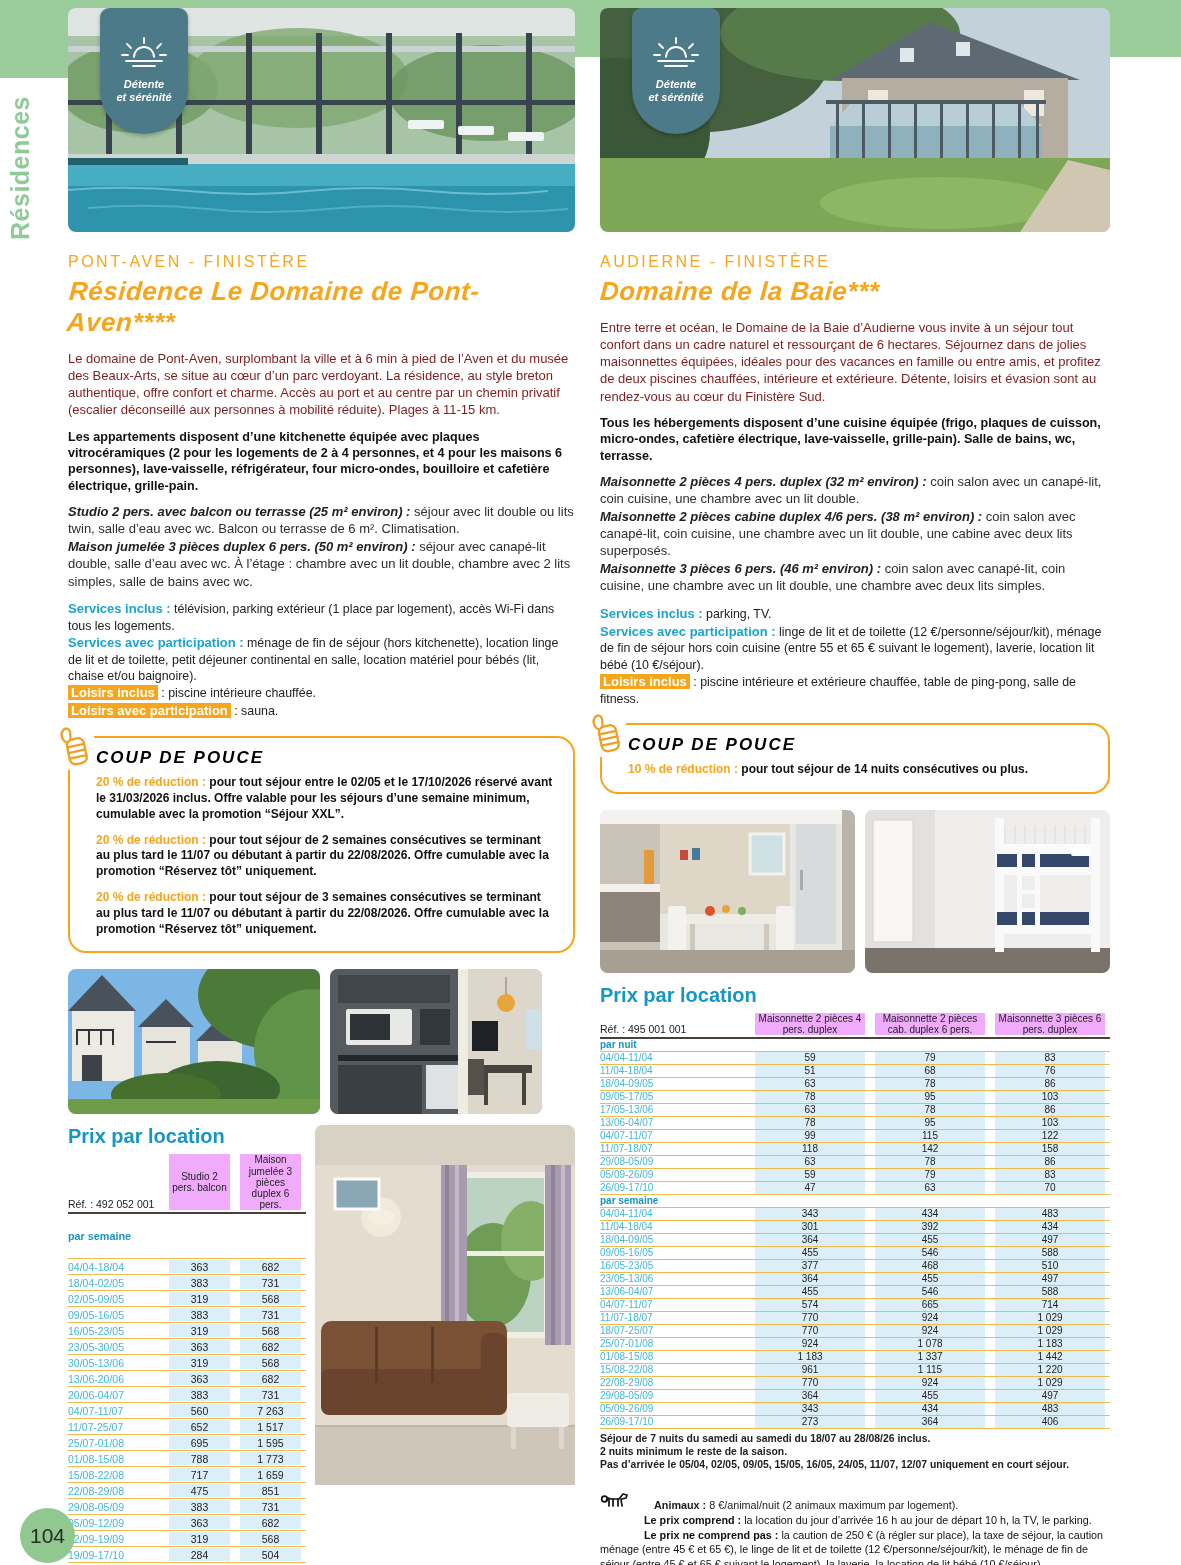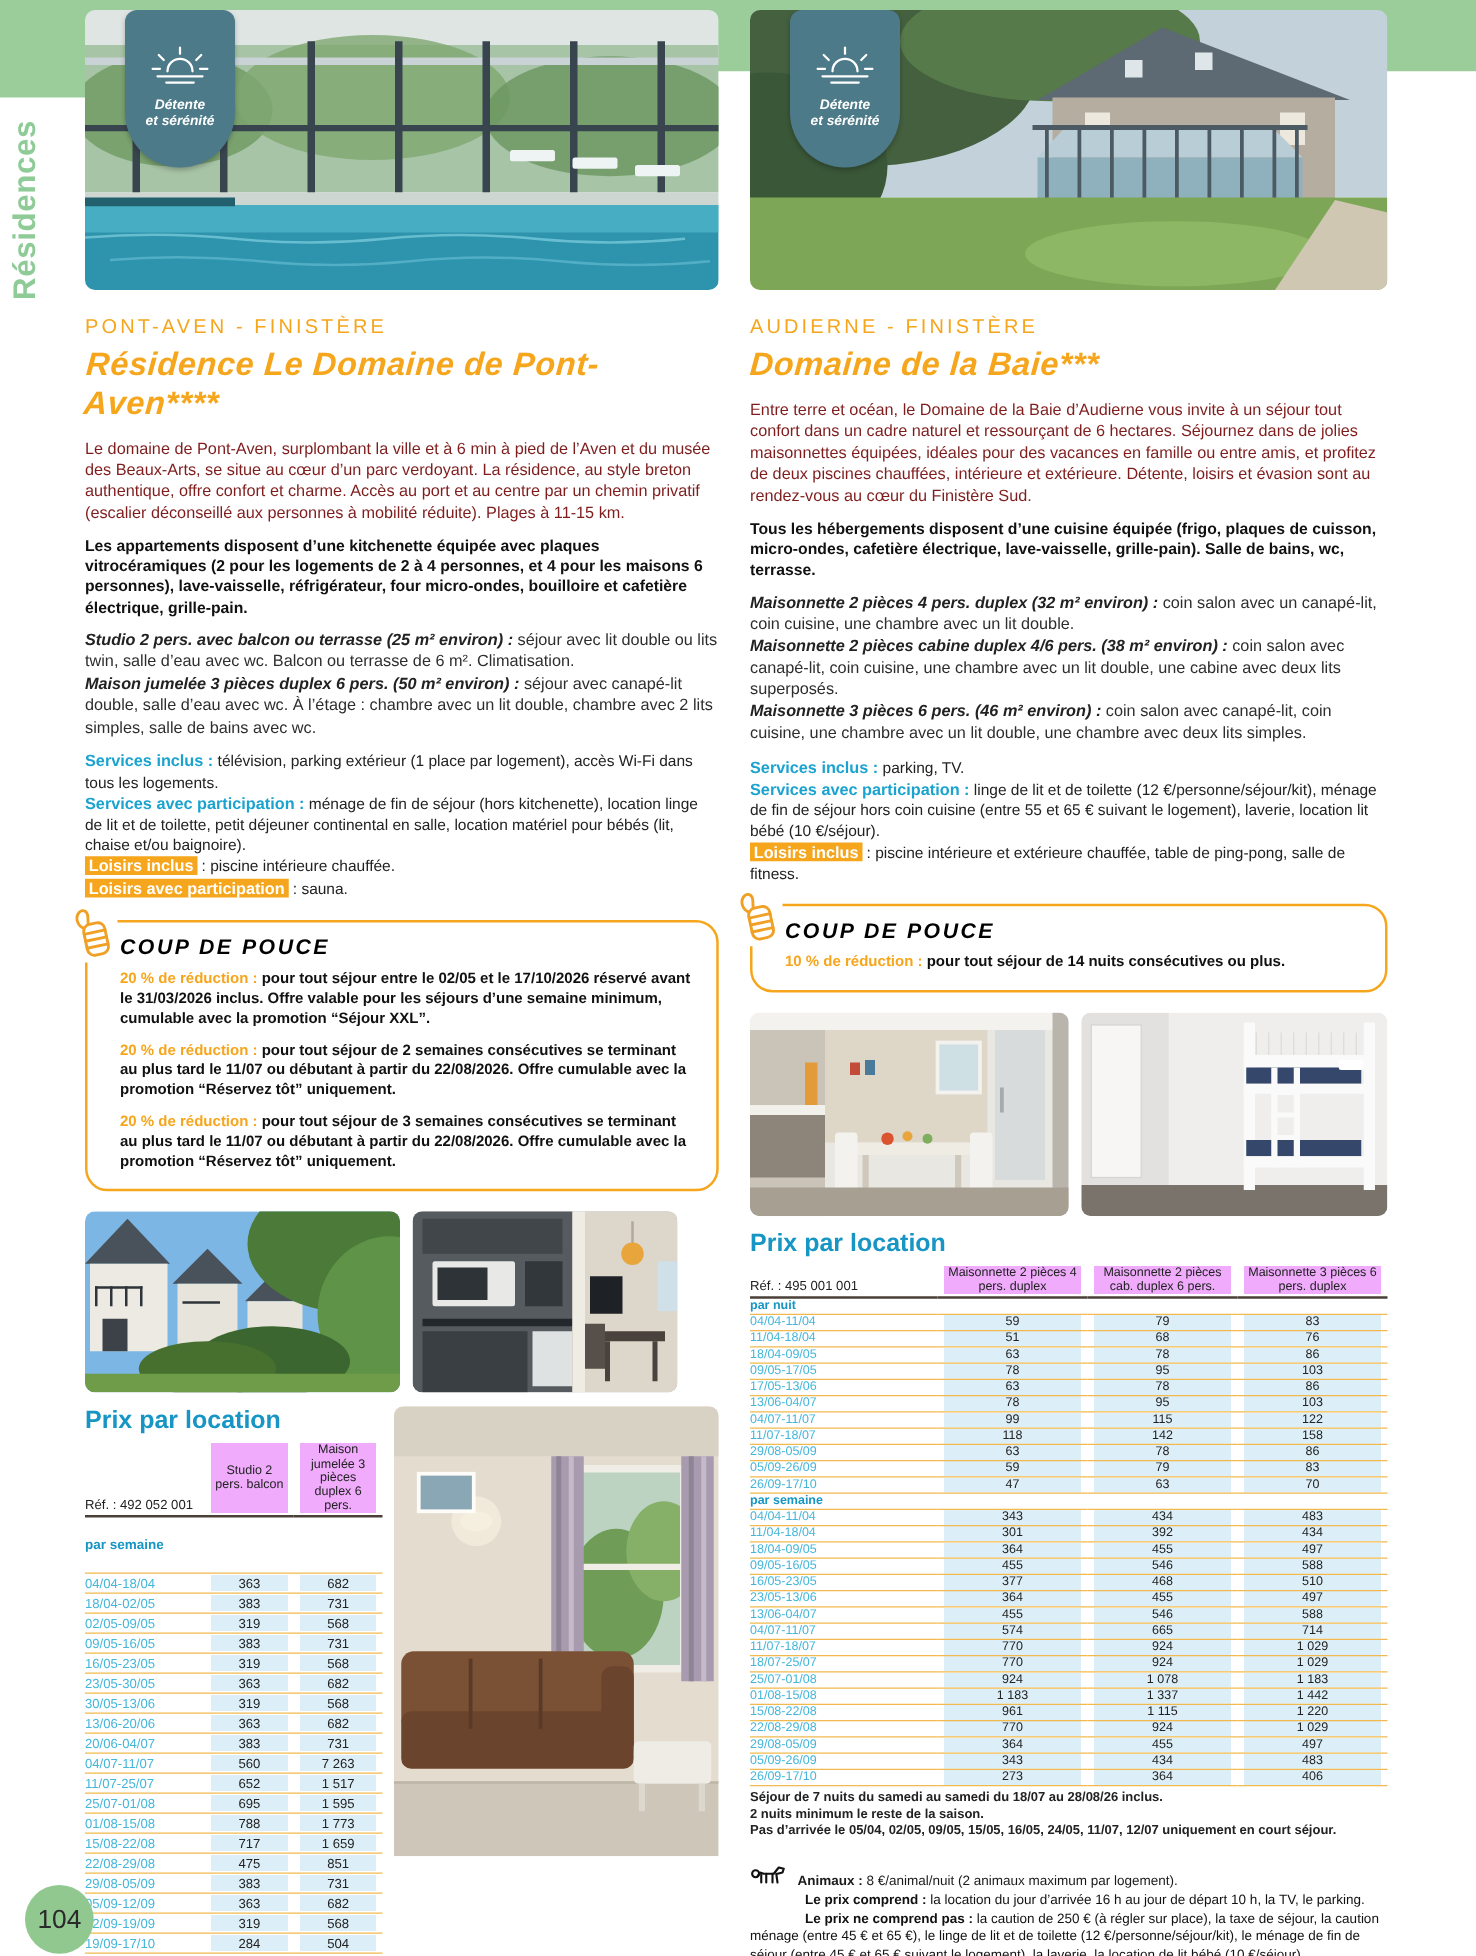--- a/index.html
+++ b/index.html
@@ -61,21 +61,21 @@
   table.price thead th{border-bottom:2px solid #4a4038;}
   .section-row td{color:#1795c4;font-weight:bold;font-size:10.8px;text-align:left;padding:16px 0;}
   .td-date{color:#45b6da;font-size:10.5px;padding:1.5px 0;}
   .td-val{font-size:10.5px;text-align:center;background:#dceef7;background-clip:content-box;
         padding:1.5px 5px;color:#222;}
   table.compact .td-date,table.compact .td-val,table.compact .section-row td{font-size:10px;padding-top:.5px;padding-bottom:.5px;}
   .tbl-notes{margin-top:3px;}
   .tbl-note{font-size:10.4px;font-weight:bold;line-height:1.25;margin:0;color:#222;}
   .tbl-note .note-text{font-weight:bold;}
   
-  .animals{display:flex;align-items:flex-end;gap:8px;margin:16px 0 2px;font-size:11px;}
+  .animals{display:flex;align-items:flex-end;gap:24px;margin:16px 0 2px;font-size:11px;}
   .animals .a-text{font-size:10.8px;}
   .fp{font-size:10.8px;line-height:1.35;margin:0;color:#111;}
   .fp b{font-weight:bold;margin-left:44px;}
   .page-num{position:absolute;left:20px;top:1508px;width:55px;height:55px;border-radius:50%;
         background:#90c890;display:flex;align-items:center;justify-content:center;
         font-size:21px;color:#2a2a2a;}
 </style>
 </head>
 <body>
 

